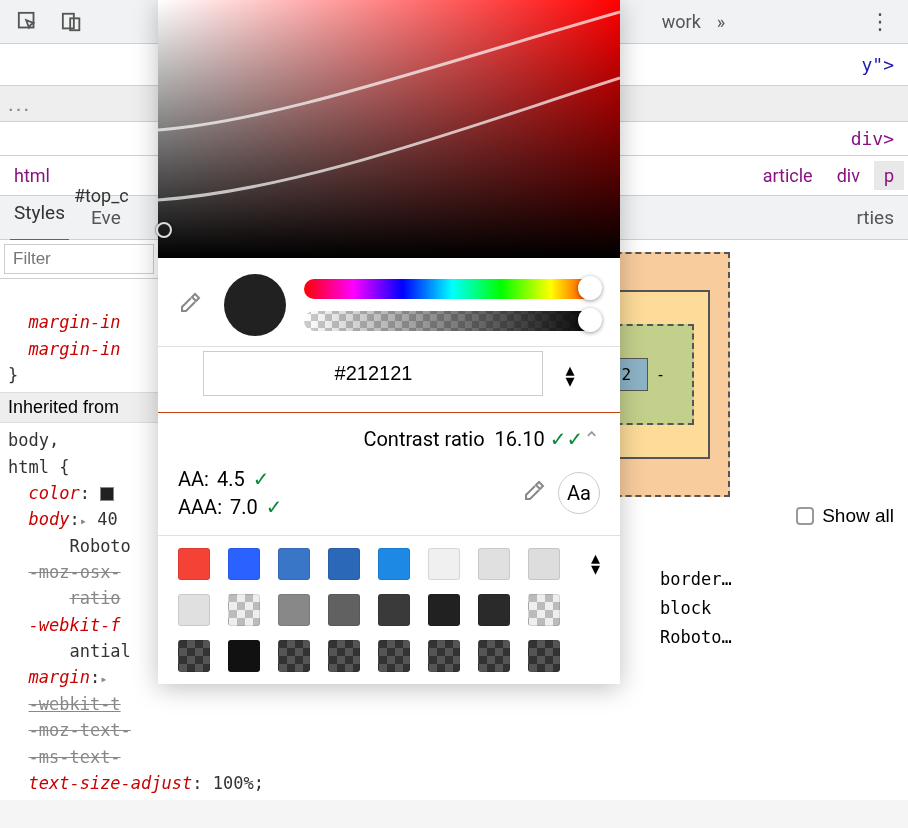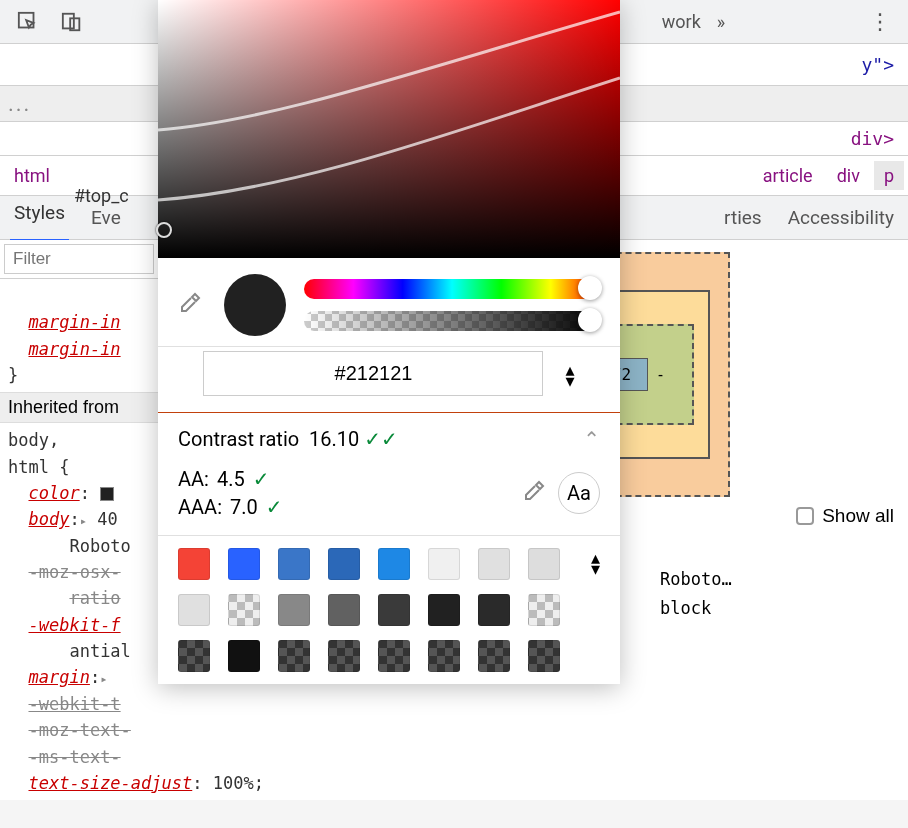--- a/index.html
+++ b/index.html
@@ -41,21 +41,21 @@
   display:flex; align-items:center; gap:18px; padding:0 10px;
   font-size:19px; color:#555;
 }
 .ptab { padding:8px 4px; cursor:pointer; }
 .ptab.active { color:#333; border-bottom:3px solid #2962ff; padding-bottom:15px; }
 .main { display:flex; }
 .left-pane { flex:0 0 460px; background:#fff; font-family: Menlo, Consolas, monospace; font-size:17px; }
 .filter-row { padding:4px; background:#fff; border-bottom:1px solid #d0d0d0; }
 .filter-input { width:150px; border:1px solid #ccc; padding:4px 8px; font-size:17px; }
 .styles { padding:4px 8px; line-height:1.55; white-space: pre; color:#333;}
-.prop { color:#c80000; font-style:italic;text-decoration:underline;}
+.prop { color:#c80000; font-style:italic;}
 .css-sel { color:#333;}
 .strike { text-decoration: line-through; color:#888;}
 .inherited { background:#eee; padding:4px 8px; border-top:1px solid #ddd; border-bottom:1px solid #ddd; font-family:-apple-system,sans-serif; font-size:18px;}
 .swatch { display:inline-block; width:14px; height:14px; background:#212121; border:1px solid #888; vertical-align:middle; }
 .triangle { color:#888; font-size:12px; }
 .right-pane { flex:1; background:#fff; position:relative; }
 .dom-fragment { padding:10px 14px; font-family:Menlo,monospace; font-size:18px; color:#881280; }
 .box-model { width:262px; margin:12px 0 0 8px; }
 .bm-margin { border:2px dashed #555; padding:18px; background:#f9cc9d; text-align:center; font-family:Menlo,monospace; font-size:16px; position:relative;}
 .bm-border { border:2px solid #555; padding:14px; background:#fddc9a; position:relative;}
@@ -91,21 +91,21 @@
 .hue-track { height:20px; border-radius:10px; position:relative;
   background: linear-gradient(to right, #ff0000,#ff00ff,#0000ff,#00ffff,#00ff00,#ffff00,#ff0000);}
 .alpha-track { height:20px; border-radius:10px; position:relative;
   background: linear-gradient(to right, rgba(0,0,0,0), #000),
     repeating-conic-gradient(#ccc 0% 25%, #fff 0% 50%) 0/14px 14px;}
 .thumb { position:absolute; top:-3px; width:24px; height:24px; background:#fff; border-radius:50%; box-shadow:0 1px 4px rgba(0,0,0,0.4);}
 .hex-row { padding:4px 20px 10px; text-align:center; border-bottom:1px solid #c2410c;}
 .hex-input { width:340px; padding:10px 12px; font-size:20px; text-align:center; border:1px solid #ccc; margin-bottom:6px;}
 .hex-label { color:#999; font-size:18px; letter-spacing:2px; margin-top:4px;}
 .hex-arrows { display:inline-block; vertical-align:middle; font-size:18px; line-height:0.6; margin-left:18px;}
-.contrast-row { padding:14px 20px; display:flex; align-items:center; gap:12px; font-size:20px;}
+.contrast-row { padding:14px 20px; display:flex; align-items:center; font-size:20px;text-align:right;}
 .contrast-row .lbl { flex:1; }
 .checks { color:#0a8a3a; font-size:20px; }
 .chev-up { color:#999; cursor:pointer;}
 .aa-block { padding:0 20px 14px; font-size:20px; display:flex; align-items:center;}
 .aa-lines { flex:1;}
 .aa-line { display:flex; align-items:center; gap:8px; padding:2px 0;}
 .check { color:#0a8a3a;}
 .aa-btn { width:42px; height:42px; border:1px solid #ccc; border-radius:50%; display:flex; align-items:center; justify-content:center; font-size:20px; margin-left:8px;}
 .pal { padding:12px 20px; border-top:1px solid #e0e0e0; display:flex; flex-direction:column; gap:14px;}
 .pal-row { display:flex; gap:18px; align-items:center;}
@@ -154,21 +154,20 @@
   <span class="crumb tag">article</span>
   <span class="crumb tag">div</span>
   <span class="crumb tag sel">p</span>
 </div>
 
 <div class="panel-tabs">
   <span class="ptab active">Styles</span>
   <span class="ptab">Eve</span>
   <div style="flex:1"></div>
   <span class="ptab">rties</span>
-  <span class="ptab">Accessibility</span>
 </div>
 
 <div class="main">
 
   <div class="left-pane">
     <div class="filter-row">
       <input class="filter-input" placeholder="Filter" style="">
     </div>
     <div class="styles">
   <span class="prop">margin-in</span>
@@ -214,26 +213,30 @@
       </div>
     </div>
 
     <div class="showall">
       <div class="cbox"></div>
       <span>Show all</span>
     </div>
 
     <div class="props-table">
       <div class="prow">
-          <span class="pk">ily</span>
-          <span class="pv">Roboto…</span>
+          <span class="pk">ng</span>
+          <span class="pv">border…</span>
         </div>
       <div class="prow">
           <span class="pk"></span>
           <span class="pv">block</span>
+        </div>
+      <div class="prow">
+          <span class="pk">ily</span>
+          <span class="pv">Roboto…</span>
         </div>
     </div>
   </div>
 </div>
 
 <div class="picker">
   <div class="sat-area">
     <svg class="curve" viewBox="0 0 462 258" preserveAspectRatio="none">
       <path d="M0,130 C120,120 260,70 462,12" stroke="rgba(255,255,255,0.7)" stroke-width="3" fill="none"></path>
       <path d="M0,200 C140,190 300,130 462,78" stroke="rgba(255,255,255,0.7)" stroke-width="3" fill="none"></path>

